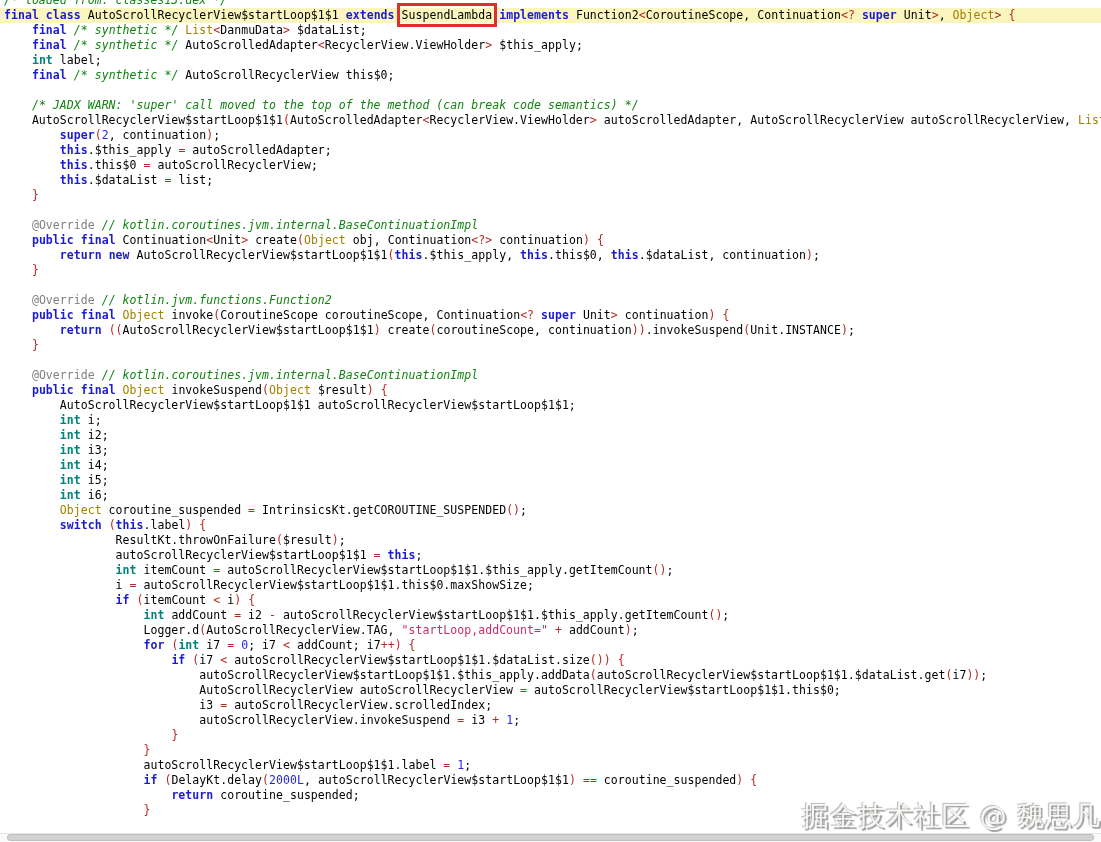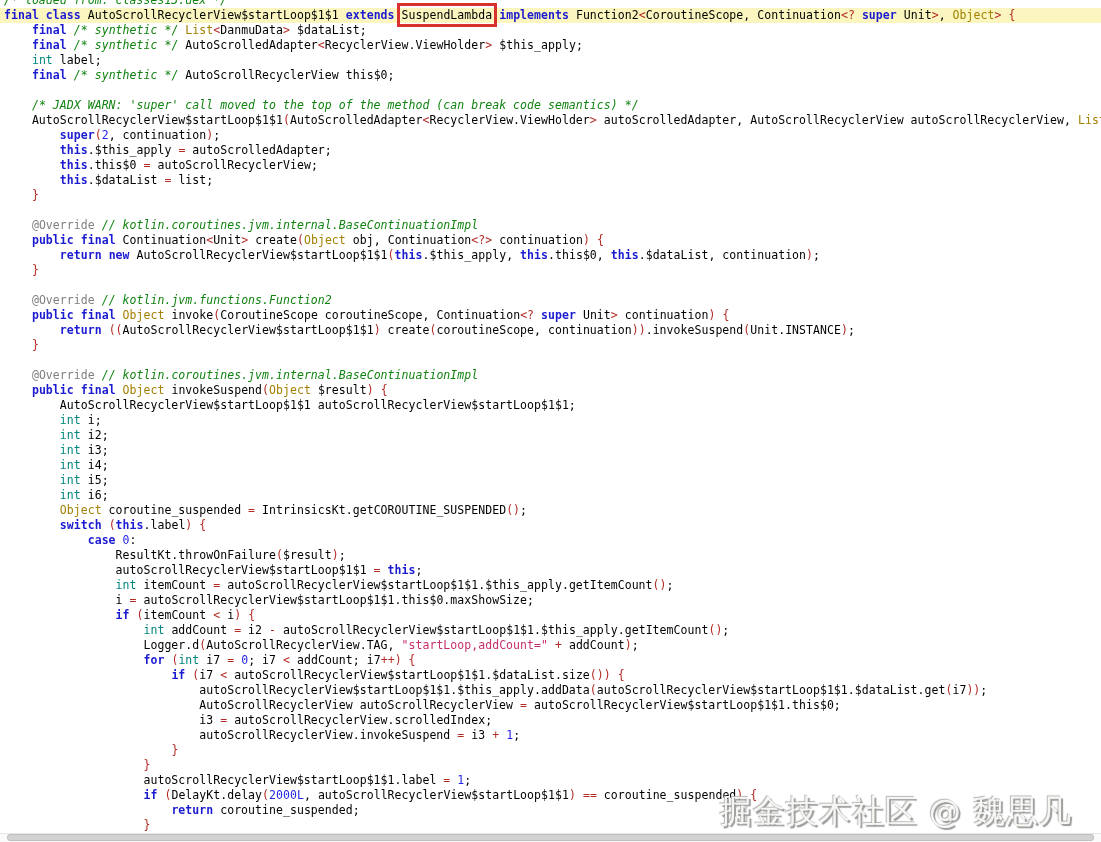--- a/index.html
+++ b/index.html
@@ -27,38 +27,38 @@
     letter-spacing: 0.05px;
   }
   .line {
     height: 15px;
     line-height: 15px;
     white-space: pre;
     padding-left: 4px;
   }
   .line.hl { background: var(--hl, #fbf6bf); }
   .tok-k { color: var(--tok-k, #1b1bd1); font-weight: bold; }
-  .tok-t { color: var(--tok-t, #00857d); font-weight: normal; }
+  .tok-t { color: var(--tok-t, #00857d); font-weight: bold; }
   .tok-y { color: var(--tok-y, #a28000); }
   .tok-c { color: var(--tok-c, #108310); font-style: italic; }
   .tok-a { color: var(--tok-a, #808080); }
   .tok-s { color: var(--tok-s, #c62f6d); }
   .tok-n { color: var(--tok-n, #2525e8); }
   .tok-p { color: var(--tok-p, #b32b24); }
   .tok-d { color: var(--tok-d, #000000); }
   .tok-box {
     outline: 3px solid var(--box, #d93030);
     outline-offset: 2px;
   }
   .watermark {
     position: absolute;
-    right: 29px;
+    right: 0;
     bottom: 8px;
     font-family: "DejaVu Sans", "Liberation Sans", sans-serif;
-    font-size: 32px;
+    font-size: 27px;
     letter-spacing: 1px;
     color: #f7f6f3;
     text-shadow: 2px 2px 1px #9a9a9a, -1px -1px 1px #b5b5b5;
     white-space: nowrap;
     margin-left: 48px;
   }
   .hscrollbar-track {
     position: absolute;
     left: 0;
     right: 0;
@@ -112,21 +112,20 @@
       <div class="line"><span class="tok-d">    </span><span class="tok-k">public</span><span class="tok-d"> </span><span class="tok-k">final</span><span class="tok-d"> </span><span class="tok-y">Object</span><span class="tok-d"> invokeSuspend</span><span class="tok-p">(</span><span class="tok-y">Object</span><span class="tok-d"> $result</span><span class="tok-p">)</span><span class="tok-d"> </span><span class="tok-p">{</span></div>
       <div class="line"><span class="tok-d">        AutoScrollRecyclerView$startLoop$1$1 autoScrollRecyclerView$startLoop$1$1;</span></div>
       <div class="line"><span class="tok-d">        </span><span class="tok-t">int</span><span class="tok-d"> i;</span></div>
       <div class="line"><span class="tok-d">        </span><span class="tok-t">int</span><span class="tok-d"> i2;</span></div>
       <div class="line"><span class="tok-d">        </span><span class="tok-t">int</span><span class="tok-d"> i3;</span></div>
       <div class="line"><span class="tok-d">        </span><span class="tok-t">int</span><span class="tok-d"> i4;</span></div>
       <div class="line"><span class="tok-d">        </span><span class="tok-t">int</span><span class="tok-d"> i5;</span></div>
       <div class="line"><span class="tok-d">        </span><span class="tok-t">int</span><span class="tok-d"> i6;</span></div>
       <div class="line"><span class="tok-d">        </span><span class="tok-y">Object</span><span class="tok-d"> coroutine_suspended </span><span class="tok-p">=</span><span class="tok-d"> IntrinsicsKt.getCOROUTINE_SUSPENDED</span><span class="tok-p">()</span><span class="tok-d">;</span></div>
       <div class="line"><span class="tok-d">        </span><span class="tok-k">switch</span><span class="tok-d"> </span><span class="tok-p">(</span><span class="tok-k">this</span><span class="tok-d">.label</span><span class="tok-p">)</span><span class="tok-d"> </span><span class="tok-p">{</span></div>
-      <div class="line"><span class="tok-d">            </span><span class="tok-k">case</span><span class="tok-d"> </span><span class="tok-n">0</span><span class="tok-d">:</span></div>
       <div class="line"><span class="tok-d">                ResultKt.throwOnFailure</span><span class="tok-p">(</span><span class="tok-d">$result</span><span class="tok-p">)</span><span class="tok-d">;</span></div>
       <div class="line"><span class="tok-d">                autoScrollRecyclerView$startLoop$1$1 </span><span class="tok-p">=</span><span class="tok-d"> </span><span class="tok-k">this</span><span class="tok-d">;</span></div>
       <div class="line"><span class="tok-d">                </span><span class="tok-t">int</span><span class="tok-d"> itemCount </span><span class="tok-p">=</span><span class="tok-d"> autoScrollRecyclerView$startLoop$1$1.$this_apply.getItemCount</span><span class="tok-p">()</span><span class="tok-d">;</span></div>
       <div class="line"><span class="tok-d">                i </span><span class="tok-p">=</span><span class="tok-d"> autoScrollRecyclerView$startLoop$1$1.this$0.maxShowSize;</span></div>
       <div class="line"><span class="tok-d">                </span><span class="tok-k">if</span><span class="tok-d"> </span><span class="tok-p">(</span><span class="tok-d">itemCount </span><span class="tok-p">&lt;</span><span class="tok-d"> i</span><span class="tok-p">)</span><span class="tok-d"> </span><span class="tok-p">{</span></div>
       <div class="line"><span class="tok-d">                    </span><span class="tok-t">int</span><span class="tok-d"> addCount </span><span class="tok-p">=</span><span class="tok-d"> i2 </span><span class="tok-p">-</span><span class="tok-d"> autoScrollRecyclerView$startLoop$1$1.$this_apply.getItemCount</span><span class="tok-p">()</span><span class="tok-d">;</span></div>
       <div class="line"><span class="tok-d">                    Logger.d</span><span class="tok-p">(</span><span class="tok-d">AutoScrollRecyclerView.TAG, </span><span class="tok-s">"startLoop,addCount="</span><span class="tok-d"> </span><span class="tok-p">+</span><span class="tok-d"> addCount</span><span class="tok-p">)</span><span class="tok-d">;</span></div>
       <div class="line"><span class="tok-d">                    </span><span class="tok-k">for</span><span class="tok-d"> </span><span class="tok-p">(</span><span class="tok-t">int</span><span class="tok-d"> i7 </span><span class="tok-p">=</span><span class="tok-d"> </span><span class="tok-n">0</span><span class="tok-d">; i7 </span><span class="tok-p">&lt;</span><span class="tok-d"> addCount; i7</span><span class="tok-p">++)</span><span class="tok-d"> </span><span class="tok-p">{</span></div>
       <div class="line"><span class="tok-d">                        </span><span class="tok-k">if</span><span class="tok-d"> </span><span class="tok-p">(</span><span class="tok-d">i7 </span><span class="tok-p">&lt;</span><span class="tok-d"> autoScrollRecyclerView$startLoop$1$1.$dataList.size</span><span class="tok-p">())</span><span class="tok-d"> </span><span class="tok-p">{</span></div>
       <div class="line"><span class="tok-d">                            autoScrollRecyclerView$startLoop$1$1.$this_apply.addData</span><span class="tok-p">(</span><span class="tok-d">autoScrollRecyclerView$startLoop$1$1.$dataList.get</span><span class="tok-p">(</span><span class="tok-d">i7</span><span class="tok-p">))</span><span class="tok-d">;</span></div>

